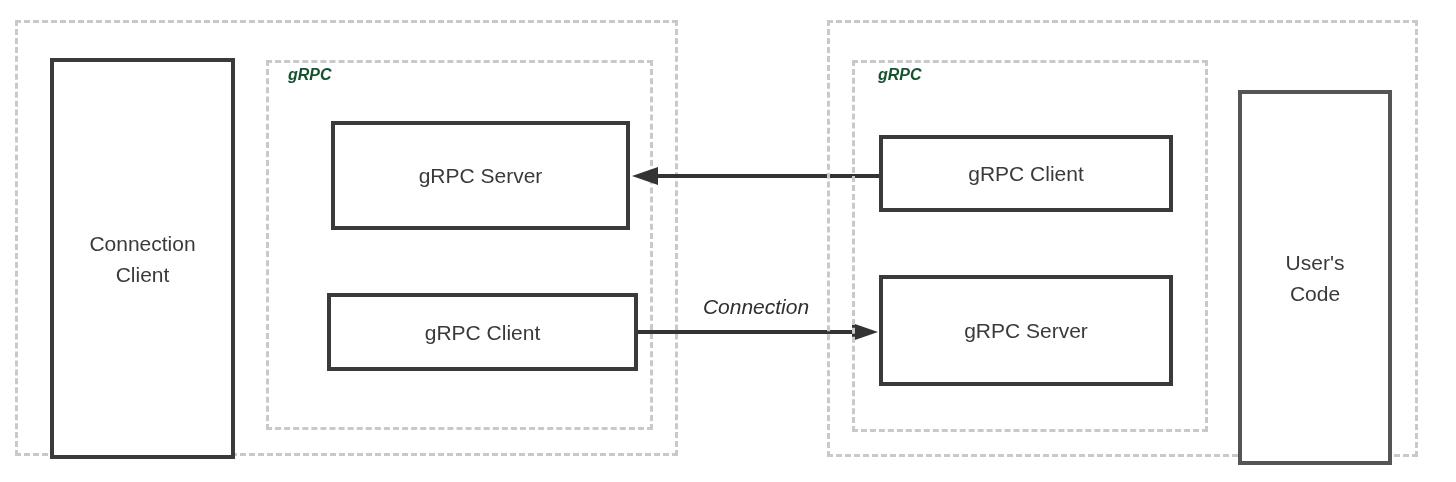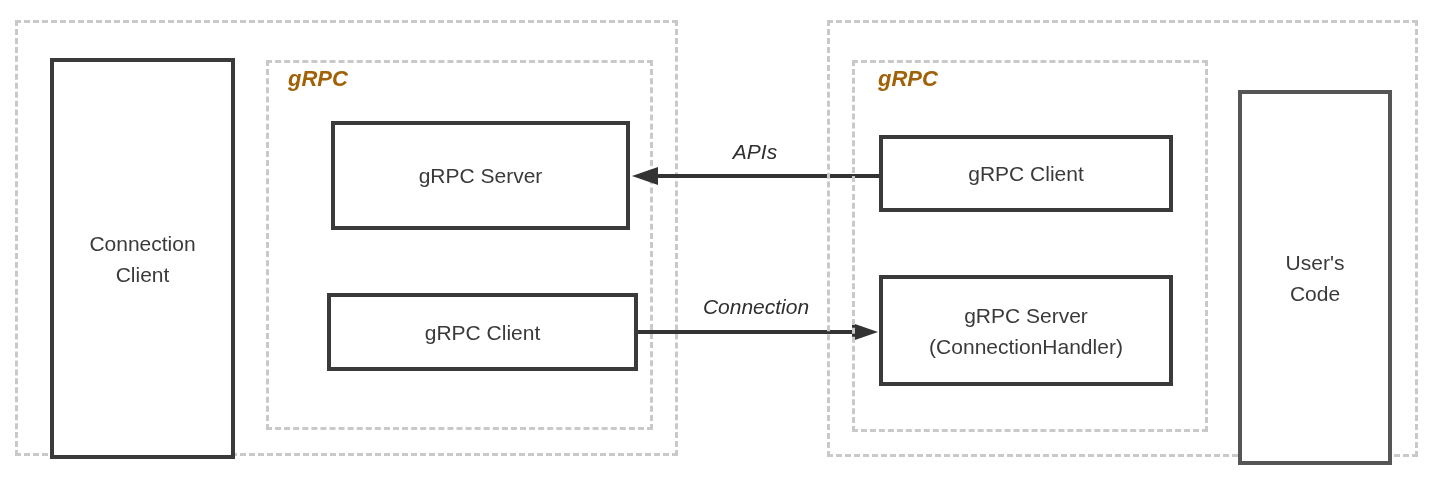--- a/index.html
+++ b/index.html
@@ -24,24 +24,24 @@
     flex-direction: column;
     align-items: center;
     justify-content: center;
     text-align: center;
     font-size: 21px;
     line-height: 31px;
     color: var(--text, #3a3a3a);
   }
   .solid-box.gray-border { border-color: var(--users_code_border, #555555); }
   .grpc-label {
-    font-size: 22px;
+    font-size: 16px;
     font-style: italic;
     font-weight: bold;
-    color: #a16207;
+    color: #14532d;
   }
   .arrow-label {
     font-size: 21px;
     font-style: italic;
     color: #2f2f2f;
     text-align: center;
   }
   .arrow-line { background: var(--arrow, #333333); height: 4px; }
   .arrowhead-left {
     width: 0; height: 0;
@@ -74,38 +74,36 @@
   <div class="abs solid-box" style="left:331px; top:121px; width:299px; height:109px;">
     <div>gRPC Server</div>
   </div>
 
   <div class="abs solid-box" style="left:327px; top:293px; width:311px; height:78px;">
     <div>gRPC Client</div>
   </div>
 
   <div class="abs arrow-line" style="left:650px; top:174px; width:229px;"></div>
   <div class="abs arrowhead-left" style="left:632px; top:167px;"></div>
-  <div class="abs arrow-label" style="left:690px; top:140px; width:130px;">APIs</div>
 
   <div class="abs arrow-line" style="left:638px; top:330px; width:216px;"></div>
   <div class="abs arrowhead-right" style="left:852px; top:323px;"></div>
   <div class="abs arrow-label" style="left:676px; top:295px; width:160px;">Connection</div>
 
   <div class="abs dashed-container" style="left:827px; top:20px; width:591px; height:437px;"></div>
 
   <div class="abs dashed-container" style="left:852px; top:60px; width:356px; height:372px;"></div>
   <div class="abs grpc-label" style="left:878px; top:66px;">gRPC</div>
 
   <div class="abs solid-box" style="left:879px; top:135px; width:294px; height:77px;">
     <div>gRPC Client</div>
   </div>
 
   <div class="abs solid-box" style="left:879px; top:275px; width:294px; height:111px;">
     <div>gRPC Server</div>
-    <div>(ConnectionHandler)</div>
   </div>
 
   <div class="abs solid-box gray-border" style="left:1238px; top:60px; width:154px; height:375px;margin-top:30px;">
     <div>User's</div>
     <div>Code</div>
   </div>
 
 </div>
 
 </body></html>

